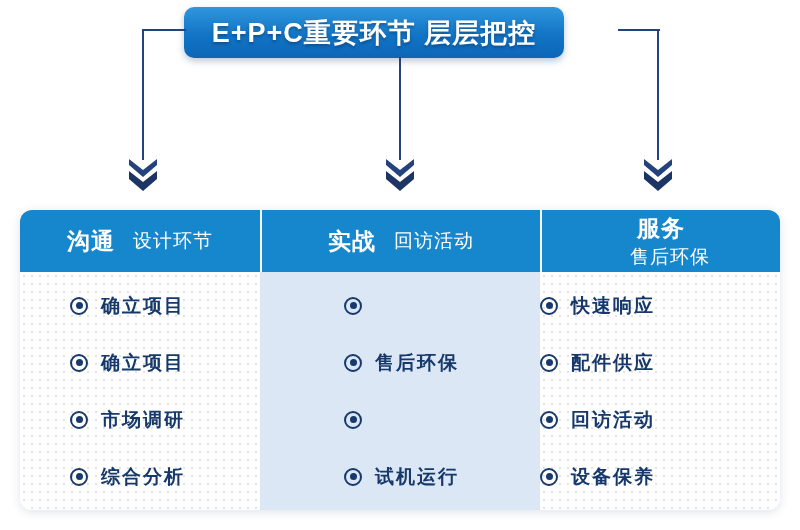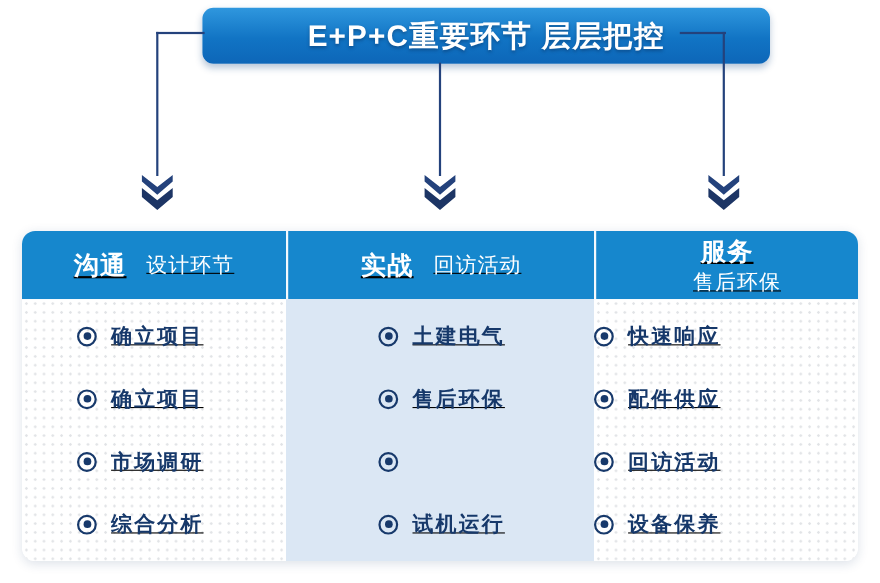--- a/index.html
+++ b/index.html
@@ -4,21 +4,21 @@
 <style>
   html,body{margin:0;padding:0;}
   body{
     width:800px;height:530px;position:relative;overflow:hidden;
     background:#ffffff;
     font-family:"Liberation Sans", sans-serif;
   }
 
   
   .banner{
-    position:absolute;left:184px;top:7px;width:516px;height:51px;
+    position:absolute;left:184px;top:7px;width:380px;height:51px;
     background:linear-gradient(180deg,#2f97de 0%,#1174c4 55%,#0d66b8 100%);
     border-radius:10px;
     display:flex;align-items:center;justify-content:center;
     color:#ffffff;font-size:27px;font-weight:bold;letter-spacing:1px;
     text-shadow:0 2px 3px rgba(8,40,82,.45);
     box-shadow:0 3px 7px rgba(20,70,130,.30);
   }
 
   
   .connector{position:absolute;background:#24427c;}
@@ -32,21 +32,20 @@
   .arrow{position:absolute;width:32px;height:34px;top:158px;}
   .arrow.a1{left:127px;}
   .arrow.a2{left:384px;}
   .arrow.a3{left:642px;}
 
   
   .card{
     position:absolute;left:20px;top:210px;width:760px;height:300px;
     border-radius:12px;overflow:hidden;background:#ffffff;
     box-shadow:0 2px 10px rgba(30,60,110,.15);
-    text-decoration:underline;
   }
   .card-header{display:flex;height:62px;background:#1687cd;}
   .header-seg{
     display:flex;align-items:center;justify-content:center;
     color:#ffffff;box-sizing:border-box;
   }
   .header-seg.w1{width:240px;}
   .header-seg.w2{width:280px;}
   .header-seg.w3{width:240px;flex-direction:column;}
   .header-seg + .header-seg{border-left:2px solid rgba(255,255,255,.95);}
@@ -143,21 +142,20 @@
       </div>
       <div class="list-item">
         <span class="bullet"></span>
         <span class="item-label">综合分析</span>
       </div>
     </div>
 
     <div class="col c2 blue">
       <div class="list-item">
         <span class="bullet"></span>
-        <span class="item-label">土建电气</span>
       </div>
       <div class="list-item">
         <span class="bullet"></span>
         <span class="item-label">售后环保</span>
       </div>
       <div class="list-item">
         <span class="bullet"></span>
       </div>
       <div class="list-item">
         <span class="bullet"></span>

